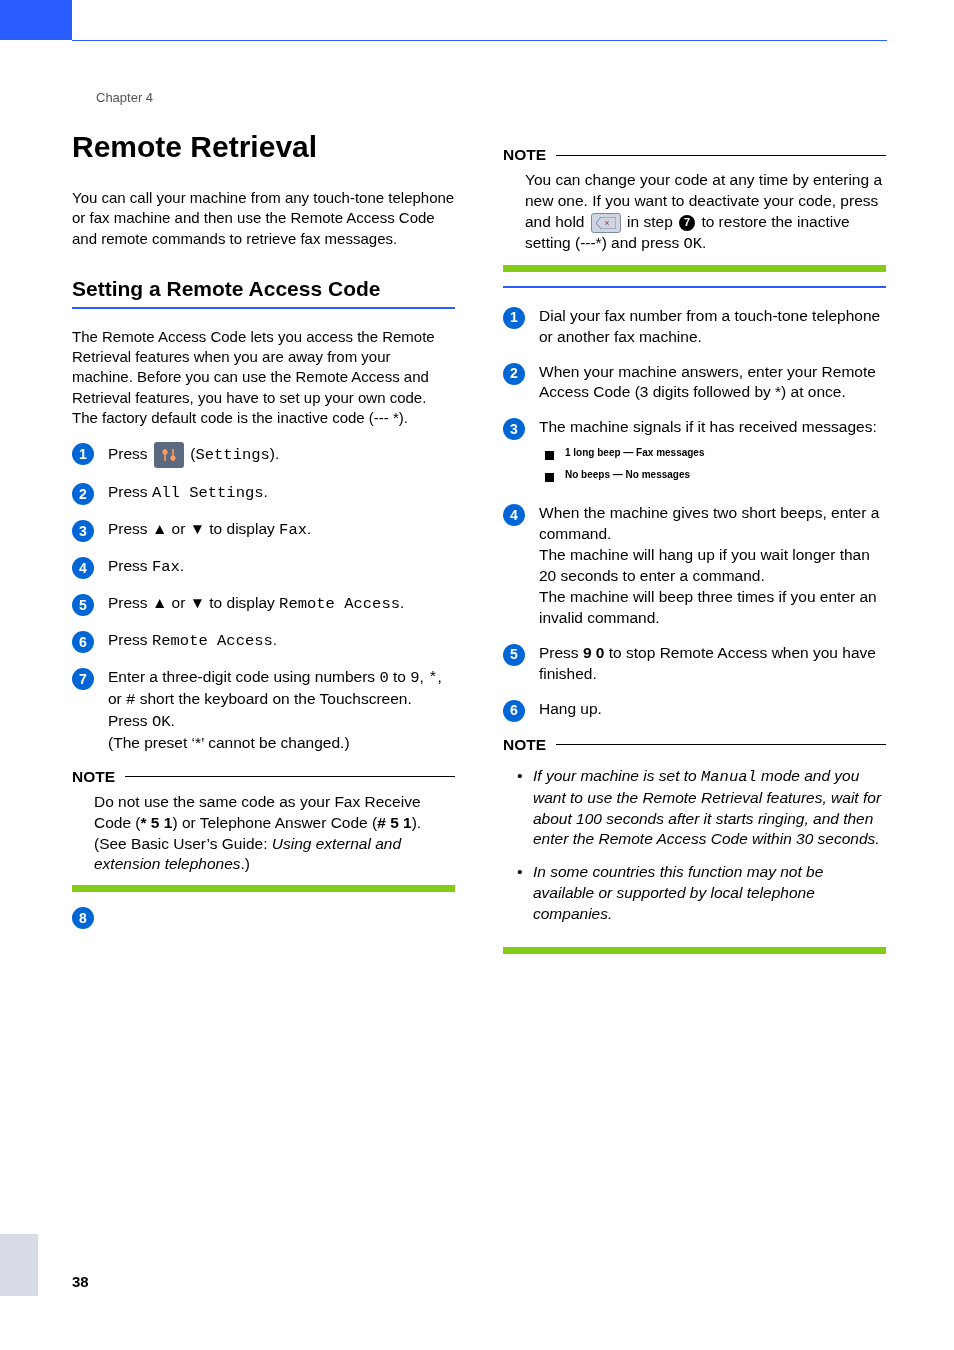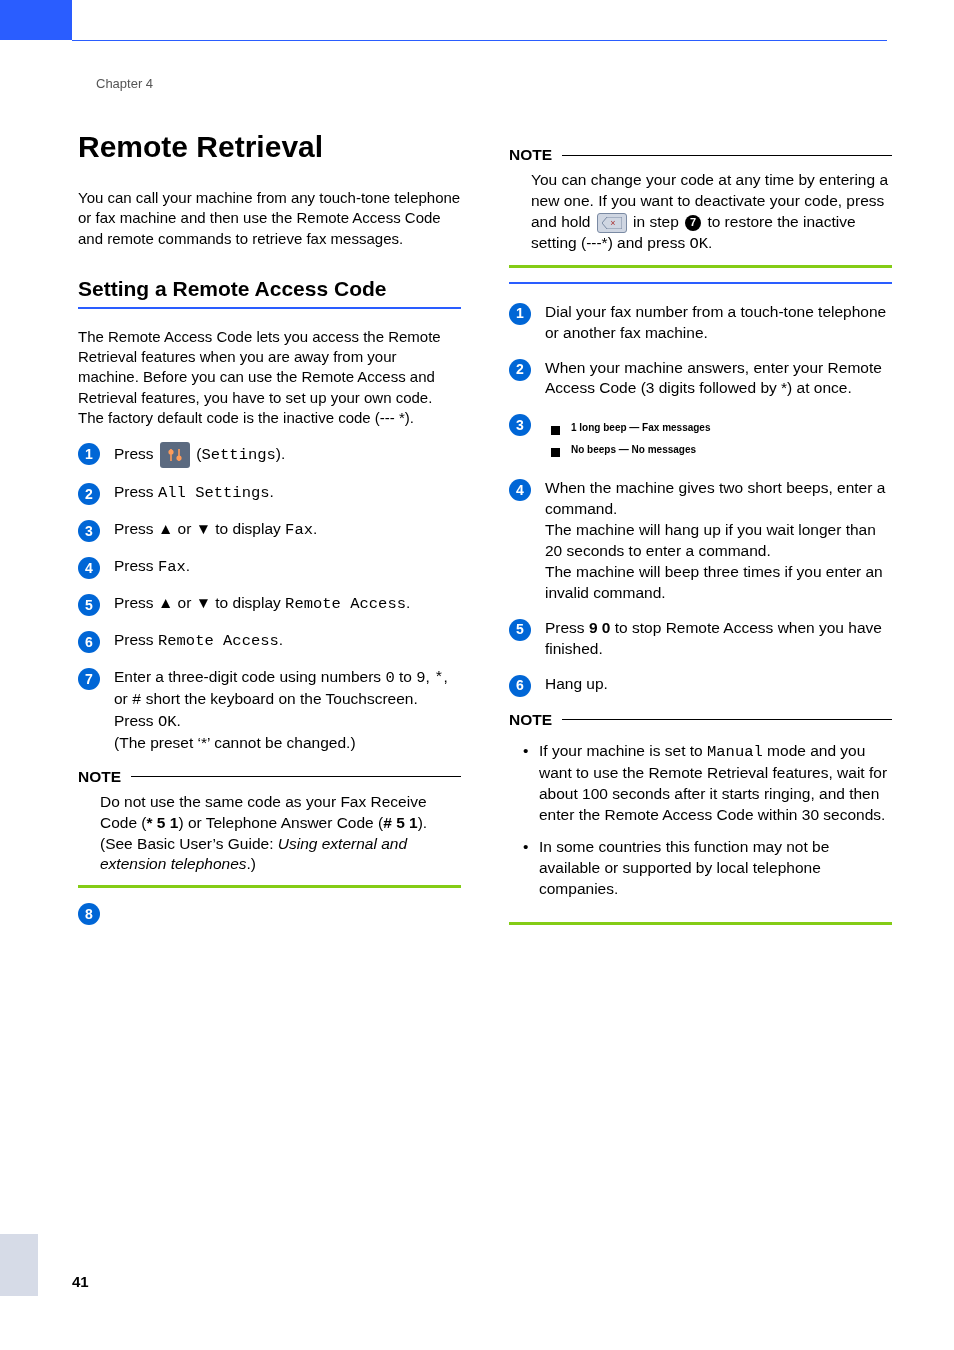--- a/index.html
+++ b/index.html
@@ -19,27 +19,27 @@
     background: #2a5dff;
   }
   .top-rule {
     position: absolute;
     left: 72px; top: 40px;
     width: 815px;
     border-top: 1px solid #2a5dff;
   }
   .chapter {
     position: absolute;
-    left: 96px; top: 76px;
+    left: 96px; top: 90px;
     font-size: 13px;
     color: #555;
   }
   .content {
     position: absolute;
-    left: 78px; top: 130px;
+    left: 72px; top: 130px;
     width: 815px;
     display: flex;
     gap: 48px;
   }
   .col {
     width: 383px;
   }
   h1 {
     font-size: 30px;
     font-weight: bold;
@@ -133,21 +133,21 @@
     margin-right: 10px;
   }
   .note-line-top {
     flex: 1;
     border-top: 1px solid #000;
   }
   .note-body {
     padding: 6px 0 10px 22px;
     font-size: 15.5px;
     line-height: 1.35;
-    border-bottom: 3px solid #84cc16;
+    border-bottom: 7px solid #84cc16;
     margin-bottom: 14px;
   }
   .sq-bullet {
     list-style: none;
     padding: 0;
     margin: 8px 0 8px 6px;
   }
   .sq-bullet li {
     font-size: 10px;
     font-weight: bold;
@@ -166,20 +166,21 @@
     list-style: none;
     padding: 0;
     margin: 0;
   }
   .dot-bullet li {
     font-size: 15.5px;
     line-height: 1.35;
     margin: 6px 0 12px 0;
     padding-left: 16px;
     position: relative;
+    font-style: italic;
   }
   .dot-bullet li::before {
     content: "•";
     position: absolute;
     left: 0; top: 0;
   }
   .pagenum {
     position: absolute;
     left: 72px;
     bottom: 60px;
@@ -319,20 +320,21 @@
         <span class="badge">1</span>
         <div class="step-body">Dial your fax number from a touch-tone telephone or another fax machine.</div>
       </div>
       <div class="step">
         <span class="badge">2</span>
         <div class="step-body">When your machine answers, enter your Remote Access Code (3 digits followed by *) at once.</div>
       </div>
       <div class="step">
         <span class="badge">3</span>
         <div class="step-body">
+          <span>The machine signals if it has received messages:</span>
           <ul class="sq-bullet">
             <li>1 long beep — Fax messages</li>
             <li>No beeps — No messages</li>
           </ul>
         </div>
       </div>
       <div class="step">
         <span class="badge">4</span>
         <div class="step-body">
           <span>When the machine gives two short beeps, enter a command.</span><br>
@@ -362,13 +364,13 @@
           <span>If your machine is set to </span><span class="mono">Manual</span><span> mode and you want to use the Remote Retrieval features, wait for about 100 seconds after it starts ringing, and then enter the Remote Access Code within 30 seconds.</span>
         </li>
         <li>In some countries this function may not be available or supported by local telephone companies.</li>
       </ul>
     </div>
 
   </div>
 </div>
 
 <div class="tabstrip"></div>
-<div class="pagenum">41</div>
+<div class="pagenum">38</div>
 
 </body></html>

